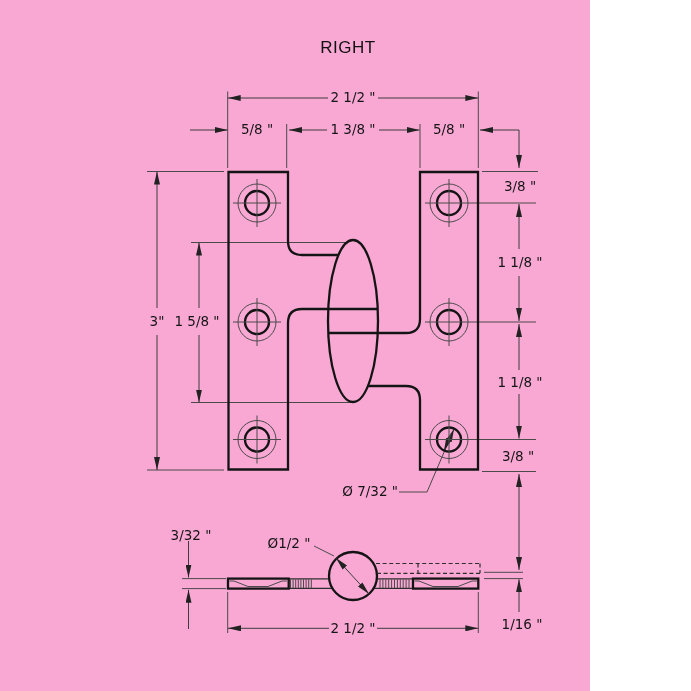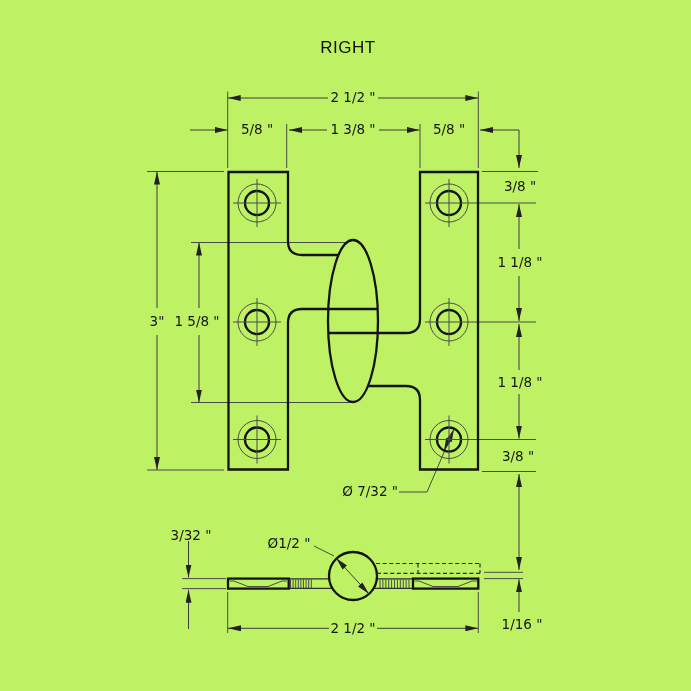--- a/index.html
+++ b/index.html
@@ -1,16 +1,16 @@
 <!DOCTYPE html>
 <html><head>
 <meta charset="utf-8">
 <style>
   html,body{margin:0;padding:0;background:#ffffff;}
-  #stage{position:relative;width:691px;height:691px;background:#bef264;overflow:hidden;}
+  #stage{position:relative;width:590px;height:691px;background:#f9a8d4;overflow:hidden;}
   svg{position:absolute;left:0;top:0;}
   .bold{stroke:#141414;stroke-width:2.3;fill:none;stroke-linecap:butt;}
   .boldc{stroke:#141414;stroke-width:2.4;fill:none;}
   .thin{stroke:#4a4a4a;stroke-width:1;fill:none;}
   .med{stroke:#2e2e2e;stroke-width:1.2;fill:none;}
   .dash{stroke:#2e2e2e;stroke-width:1.2;fill:none;stroke-dasharray:4 2.6;}
   .dim{stroke:#3d3d3d;stroke-width:1;fill:none;}
   text{font-family:"DejaVu Sans","Liberation Sans",sans-serif;font-size:13.5px;fill:#151515;
        text-anchor:middle;dominant-baseline:central;}
   text.title{font-family:"Liberation Sans",sans-serif;font-size:17px;letter-spacing:0.5px;fill:#111;}

